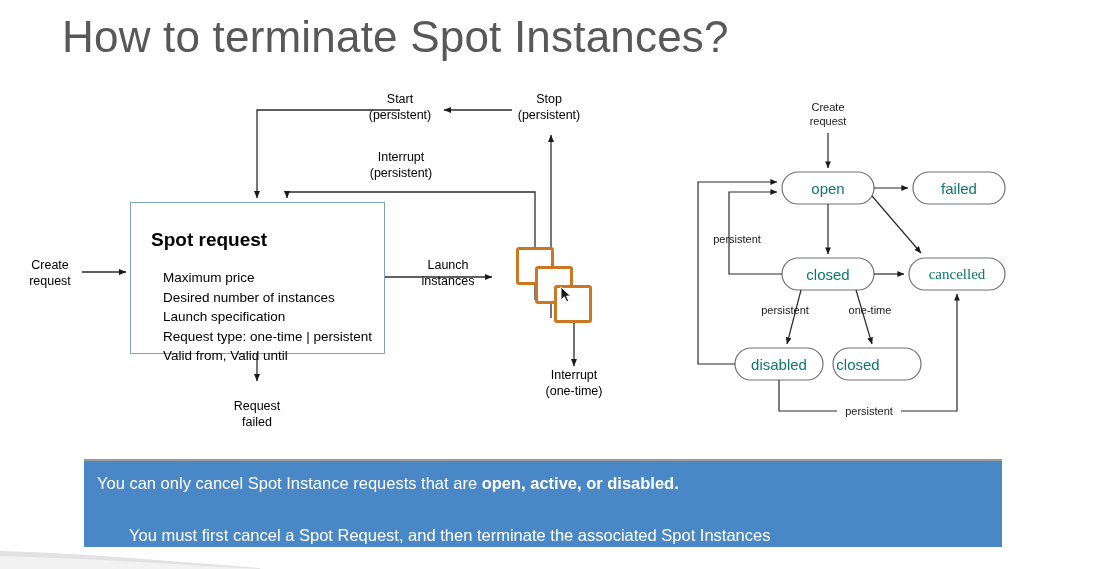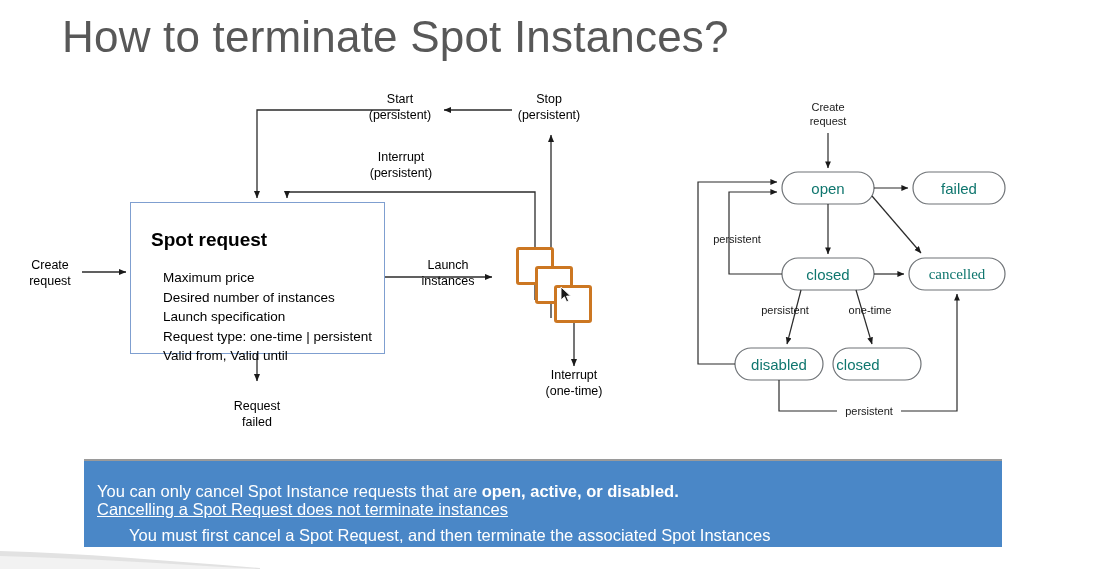--- a/index.html
+++ b/index.html
@@ -146,21 +146,21 @@
     box-sizing: border-box;
   }
   .callout-line {
     position: absolute;
     left: 13px;
     font-size: 16.5px;
     line-height: 20px;
     color: #ffffff;
     white-space: nowrap;
   }
-  #callout-line-1 { top: 12px; margin-top: 8px; }
+  #callout-line-1 { top: 12px; }
   #callout-line-2 { top: 38px; text-decoration: underline; }
   #callout-line-3 { top: 64px; margin-left: 32px; }
   .callout-strong { font-weight: bold; }
 
   
   #bottom-swoosh {
     position: absolute;
     left: 0;
     bottom: 0;
     width: 260px;
@@ -306,21 +306,20 @@
 
   <div class="dlabel small" style="left:705px; top:232px; width:64px;">persistent</div>
   <div class="dlabel small" style="left:753px; top:303px; width:64px;">persistent</div>
   <div class="dlabel small" style="left:840px; top:303px; width:60px;">one-time</div>
   <div class="dlabel small" style="left:837px; top:404px; width:64px; background:#ffffff;">persistent</div>
 
   <div id="callout-box">
     <div class="callout-line" id="callout-line-1">
       <span>You can only cancel Spot Instance requests that are </span><span class="callout-strong">open, active, or disabled.</span>
     </div>
-    <div class="callout-line" id="callout-line-2">Cancelling a Spot Request does not terminate instances</div>
     <div class="callout-line" id="callout-line-3">You must first cancel a Spot Request, and then terminate the associated Spot Instances</div>
   </div>
 
   <svg id="bottom-swoosh" viewBox="0 0 260 22" preserveAspectRatio="none" xmlns="http://www.w3.org/2000/svg">
     <path d="M0,4 C80,6 170,14 260,21 L260,22 L0,22 Z" fill="#e2e2e2"></path>
     <path d="M0,9 C80,11 170,17 260,22 L0,22 Z" fill="#f2f2f2"></path>
   </svg>
 
 </div>
 

